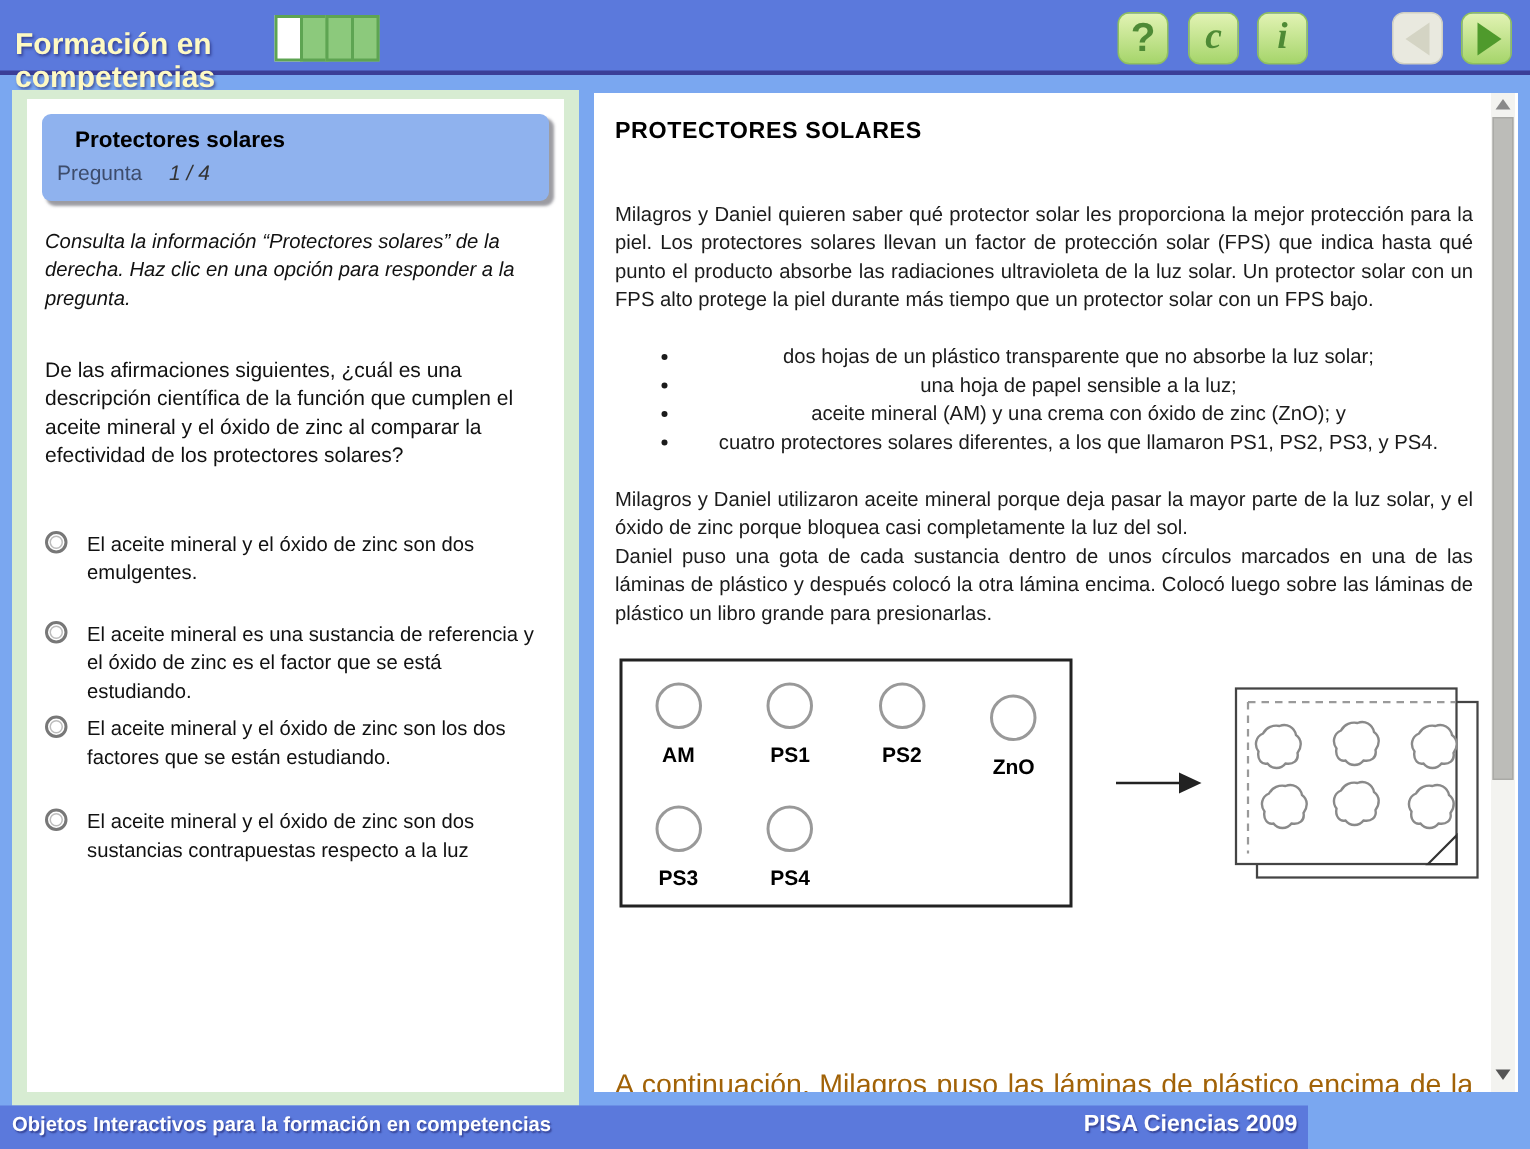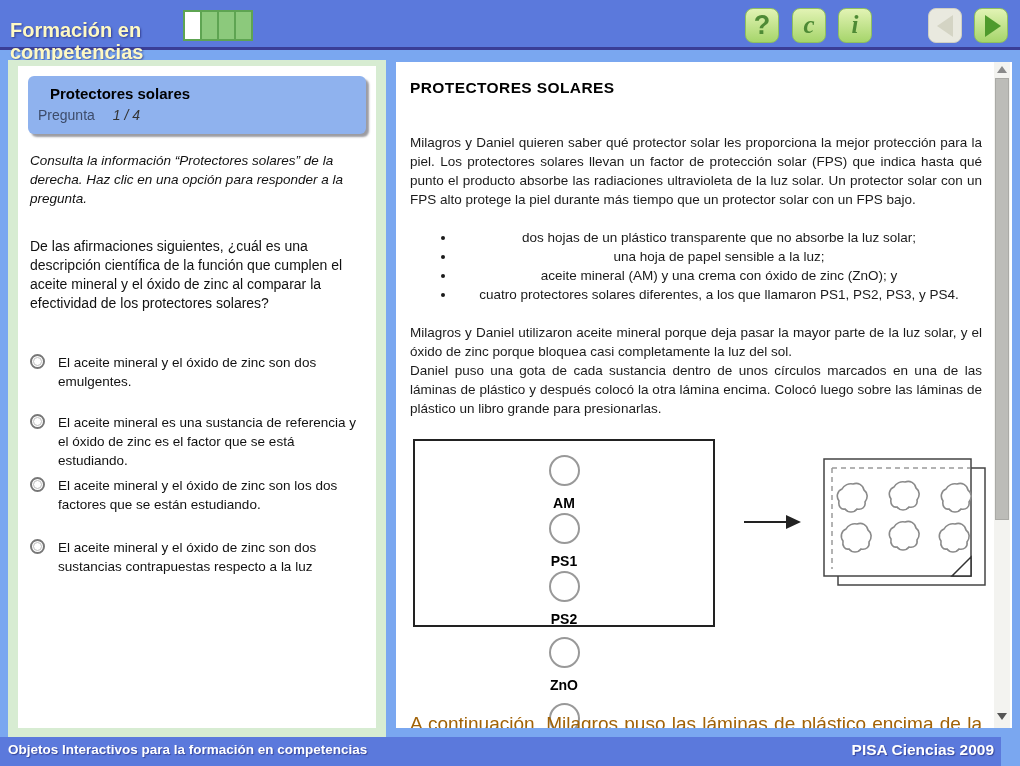--- a/index.html
+++ b/index.html
@@ -63,23 +63,23 @@
     background:#fff; overflow:hidden; }
   .reading-content { position:absolute; left:14px; top:12px; width:572px;
     color:#1b1b1b; font-size:13.5px; line-height:19px; }
   .reading-content h1 { font-size:15.5px; margin:4px 0 0 0; letter-spacing:.4px; color:#000; }
   .reading-content p { margin:19px 0; text-align:justify; }
   .reading-content p.first { margin-top:36px; }
   .reading-content ul { margin:18px 0; padding-left:46px; }
   .reading-content li { text-align:center; }
 
   .figure { position:relative; height:200px; margin-top:12px; }
-  .sample-box { position:absolute; left:3px; top:2px; width:302px; height:188px;
+  .sample-box { position:absolute; left:3px; top:2px; width:302px; height:166px;
     border:2px solid #222; background:#fff; display:grid;
-    grid-template-columns:1fr; padding-top:14px; }
+    grid-template-columns:1fr 1fr 1fr 1fr; padding-top:14px; }
   .cell { text-align:center; }
   .cell.r2 { margin-top:8px; }
   .sample-circle { width:31px; height:31px; border:2px solid #999; border-radius:50%;
     margin:0 auto; background:#fff; }
   .cell-label { font-weight:bold; font-size:14px; margin-top:8px; color:#000; }
   .arrow-wrap { position:absolute; left:334px; top:76px; }
   .sheets-wrap { position:absolute; left:412px; top:20px; }
 
   .partial-p { position:absolute; left:14px; top:652px; width:572px;
     font-size:19px; line-height:19px; text-align:justify; color:#a16207; }
@@ -87,21 +87,21 @@
   
   .scrollbar { position:absolute; top:0; right:2px; width:16px; height:666px; background:#f3f3f0; }
   .sb-up { position:absolute; top:4px; left:3px; width:0; height:0; cursor:pointer;
     border-left:5px solid transparent; border-right:5px solid transparent; border-bottom:7px solid #8a8a8a; }
   .sb-thumb { position:absolute; top:16px; left:1px; width:14px; height:442px;
     background:#bcbcb8; border:1px solid #aaaaa6; cursor:pointer; }
   .sb-down { position:absolute; bottom:8px; left:3px; width:0; height:0; cursor:pointer;
     border-left:5px solid transparent; border-right:5px solid transparent; border-top:7px solid #555; }
 
   
-  .footer { position:absolute; left:0; top:737px; width:1001px; height:29px; background:#5b79dc; }
+  .footer { position:absolute; left:0; top:737px; width:872px; height:29px; background:#5b79dc; }
   .footer-left { position:absolute; left:8px; top:5px; color:#fff; font-weight:bold;
     font-size:13.5px; text-shadow:1px 1px 1px rgba(20,20,90,.5); }
   .footer-right { position:absolute; right:7px; top:4px; color:#fff; font-weight:bold;
     font-size:15.5px; text-shadow:1px 1px 1px rgba(20,20,90,.5); }
 </style>
 </head>
 <body>
 
 <div class="header">
   <div class="app-title">

